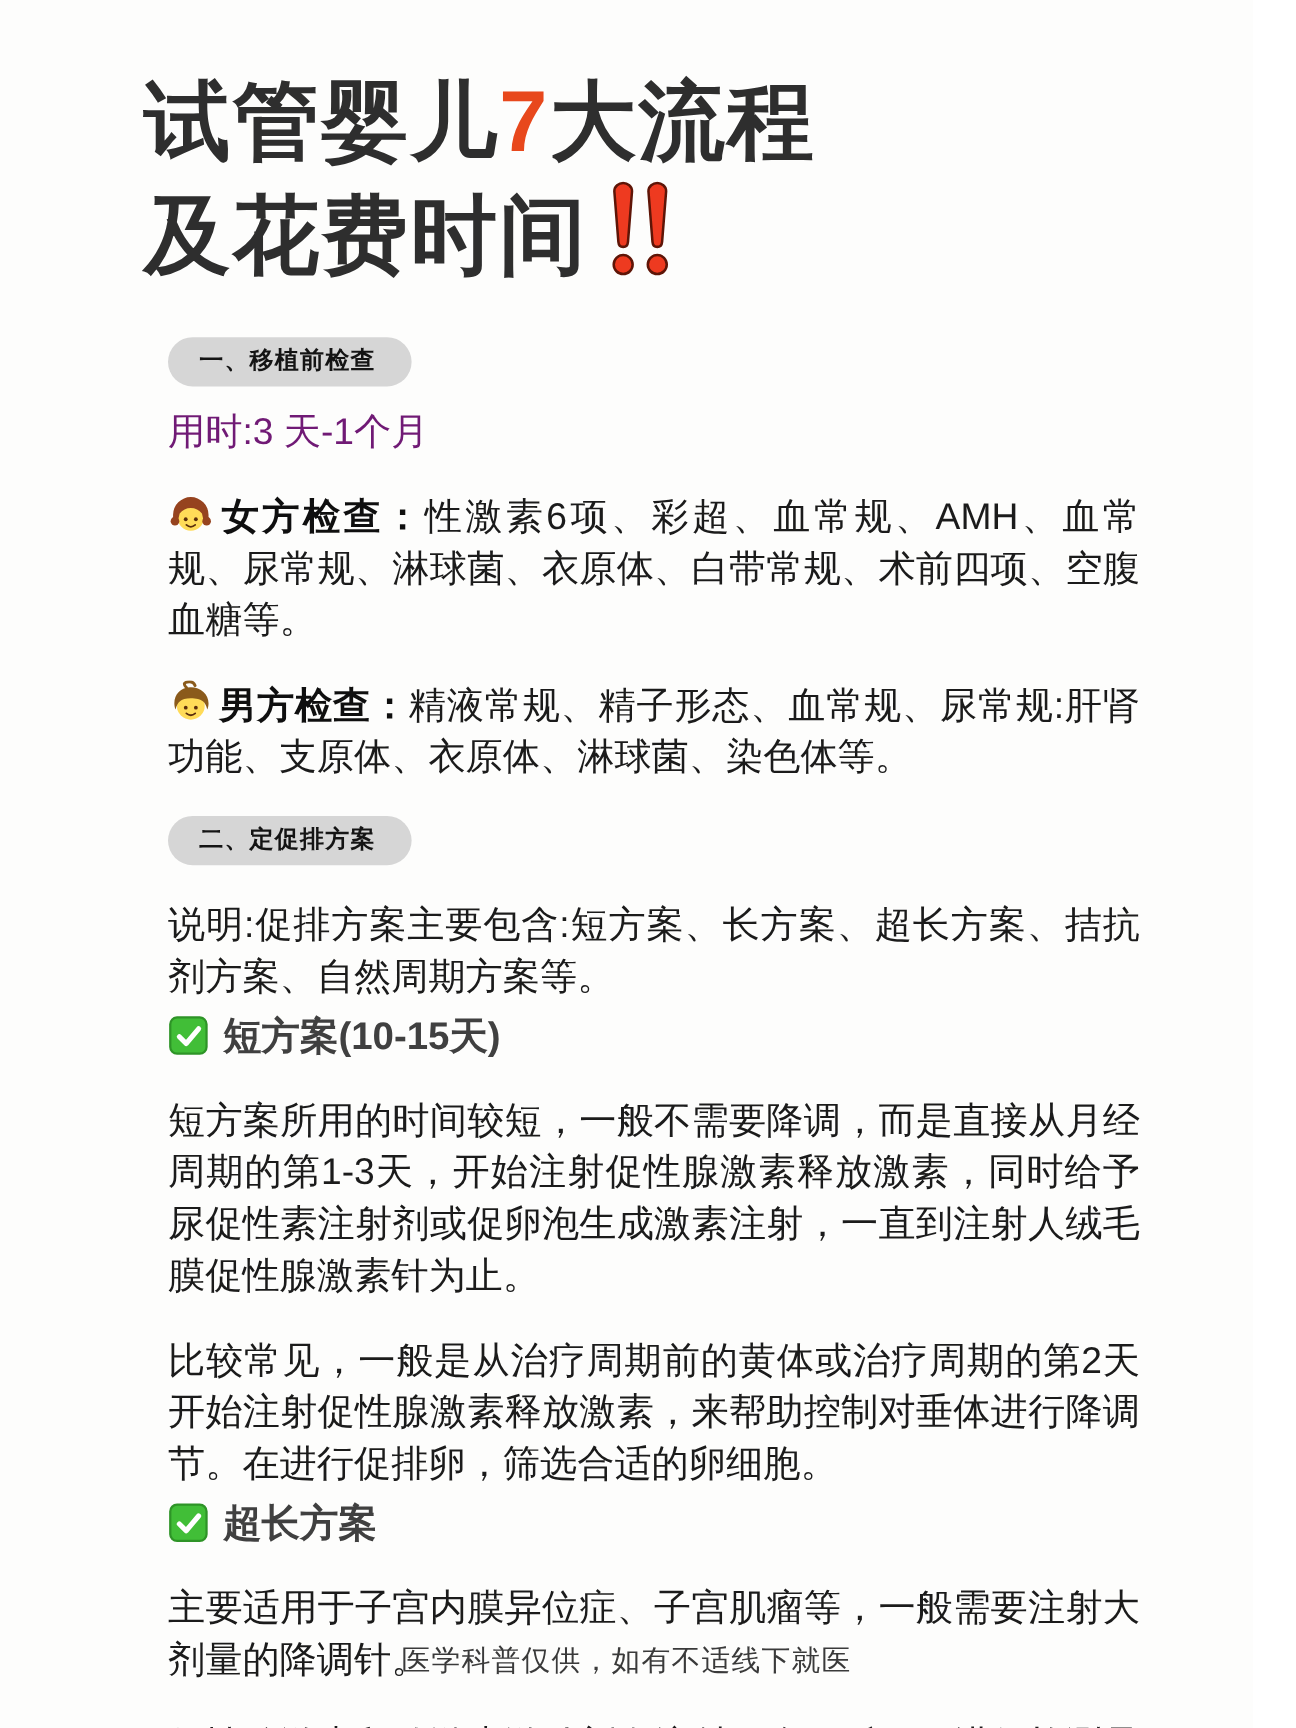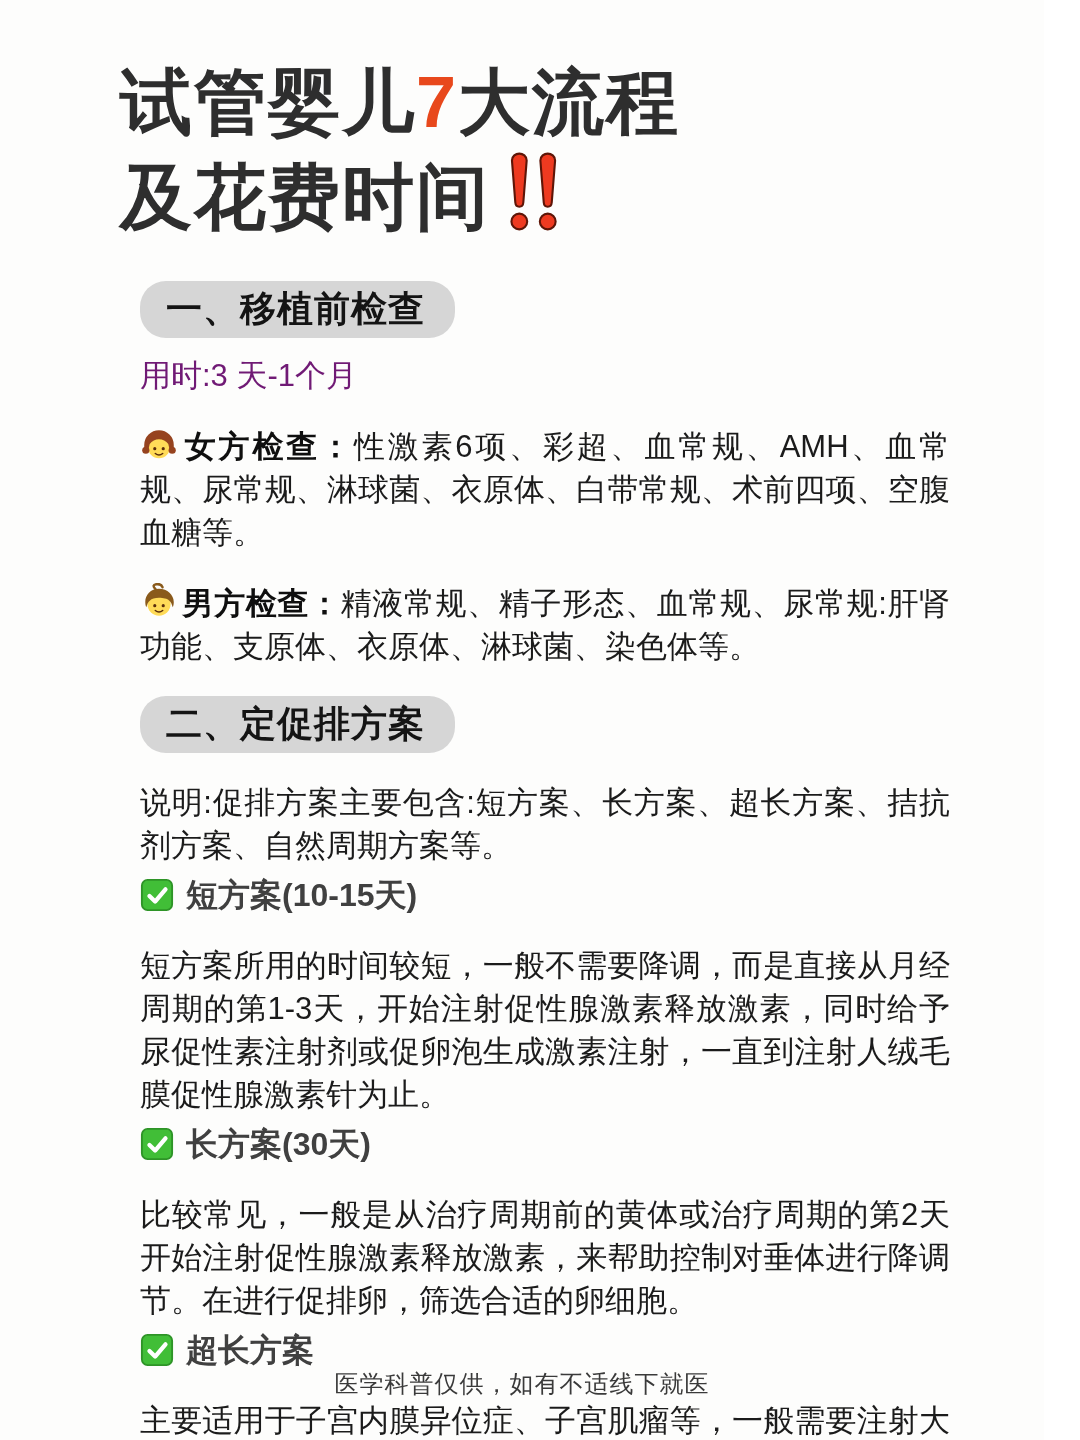--- a/index.html
+++ b/index.html
@@ -25,21 +25,21 @@
   .title .accent { color: #e8481c; }
   .excl-svg { display: inline-block; vertical-align: -10px; margin-left: 12px; }
 
   
   .content { margin: 36px 130px 0 140px; width: 810px; }
 
   .badge {
     display: inline-block;
     background: #d6d6d6;
     color: #141414;
-    font-size: 36px;
+    font-size: 20px;
     font-weight: 700;
     line-height: 1;
     padding: 10px 30px 11px 26px;
     border-radius: 26px;
     letter-spacing: 1px;
   }
   .badge-row { margin: 0 0 16px 0; }
   .badge-row.second { margin-top: 28px; }
 
   .line-text {
@@ -132,27 +132,20 @@
 
     <div class="plan-title">
       <svg class="check-svg" width="34" height="34" viewBox="0 0 36 36">
         <rect x="2" y="2" width="32" height="32" rx="6" fill="#41be37" stroke="#2e9427" stroke-width="2"></rect>
         <path d="M10 19 l6 6 L27 12" stroke="#ffffff" stroke-width="4.5" fill="none" stroke-linecap="round" stroke-linejoin="round"></path>
       </svg>
       <span>短方案(10-15天)</span>
     </div>
     <p class="para">短方案所用的时间较短，一般不需要降调，而是直接从月经周期的第1-3天，开始注射促性腺激素释放激素，同时给予尿促性素注射剂或促卵泡生成激素注射，一直到注射人绒毛膜促性腺激素针为止。</p>
 
-    <div class="plan-title">
-      <svg class="check-svg" width="34" height="34" viewBox="0 0 36 36">
-        <rect x="2" y="2" width="32" height="32" rx="6" fill="#41be37" stroke="#2e9427" stroke-width="2"></rect>
-        <path d="M10 19 l6 6 L27 12" stroke="#ffffff" stroke-width="4.5" fill="none" stroke-linecap="round" stroke-linejoin="round"></path>
-      </svg>
-      <span>长方案(30天)</span>
-    </div>
     <p class="para">比较常见，一般是从治疗周期前的黄体或治疗周期的第2天开始注射促性腺激素释放激素，来帮助控制对垂体进行降调节。在进行促排卵，筛选合适的卵细胞。</p>
 
     <div class="plan-title">
       <svg class="check-svg" width="34" height="34" viewBox="0 0 36 36">
         <rect x="2" y="2" width="32" height="32" rx="6" fill="#41be37" stroke="#2e9427" stroke-width="2"></rect>
         <path d="M10 19 l6 6 L27 12" stroke="#ffffff" stroke-width="4.5" fill="none" stroke-linecap="round" stroke-linejoin="round"></path>
       </svg>
       <span>超长方案</span>
     </div>
     <p class="para">主要适用于子宫内膜异位症、子宫肌瘤等，一般需要注射大剂量的降调针。</p>

